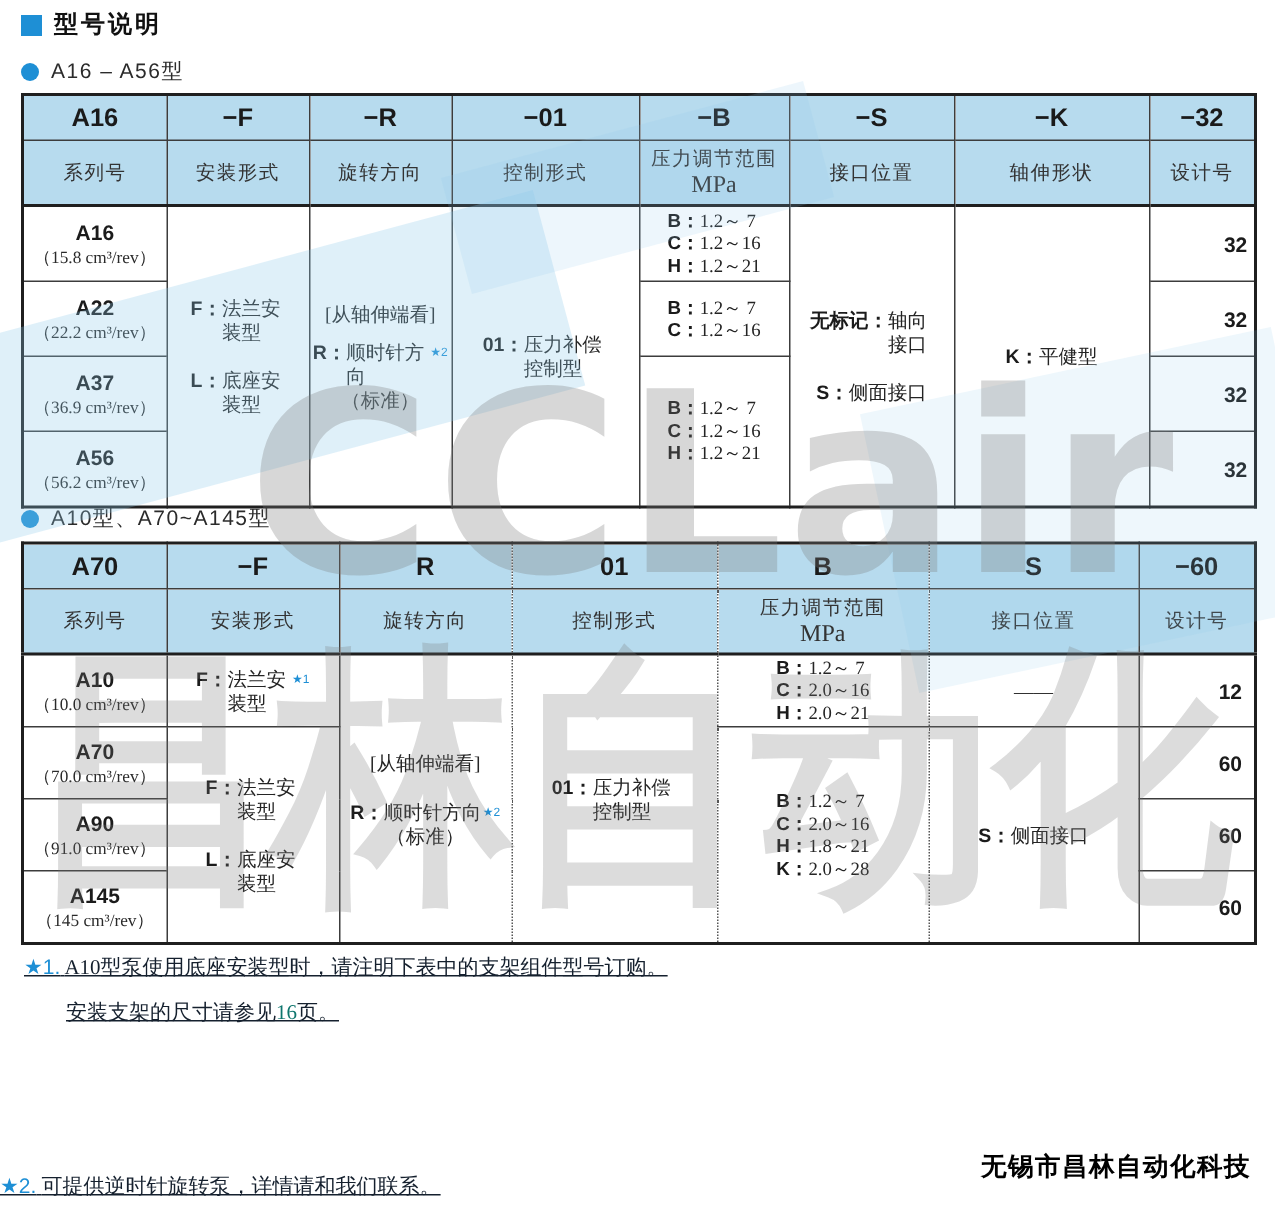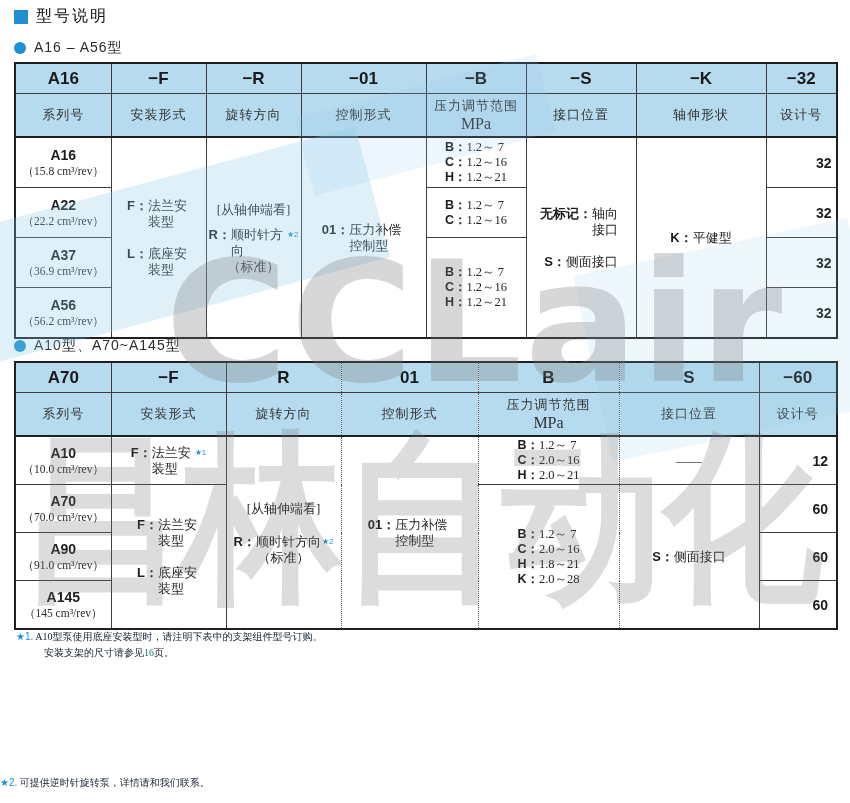--- a/index.html
+++ b/index.html
@@ -2,21 +2,21 @@
 <html><head>
 <meta charset="utf-8">
 <style>
   html,body{margin:0;padding:0;}
   .page{position:relative;width:850px;height:803px;background:#ffffff;overflow:hidden;
         font-family:"Liberation Sans",sans-serif;color:#222;}
 
   
   .title-row{position:absolute;left:14px;top:6px;display:flex;align-items:center;gap:8px;}
   .sq{width:14px;height:14px;background:#1e8fd5;}
-  .title-text{font-size:16px;font-weight:normal;color:#111;letter-spacing:2px;}
+  .title-text{font-size:16px;font-weight:bold;color:#111;letter-spacing:2px;}
   .sec-row{position:absolute;display:flex;align-items:center;gap:8px;}
   .sec1{left:14px;top:39px;} .sec2{left:14px;top:337px;}
   .dot{width:12px;height:12px;border-radius:50%;background:#1e8fd5;}
   .sec-text{font-size:14px;color:#2b2b2b;letter-spacing:1px;text-align:right;}
 
   
   table{border-collapse:collapse;table-layout:fixed;position:absolute;left:14px;
         width:822px;border:2px solid #1f1f1f;}
   td{border:1px solid #3c3c3c;text-align:center;vertical-align:middle;padding:0 2px;overflow:hidden;}
   #t1{top:62px;} #t2{top:361px;}
@@ -42,21 +42,21 @@
 
   .rot-note{line-height:15px;margin-bottom:10px;}
   .rot-std{line-height:15px;}
   .ref{color:#1e8fd5;font-size:8px;vertical-align:7px;margin-left:1px;font-family:"Liberation Sans",sans-serif;}
 
   
   .dr{border-right-style:dotted;border-right-color:#555;}
   .dl{border-left-style:dotted;border-left-color:#555;}
 
   
-  .note{position:absolute;font-family:"Liberation Serif",serif;font-size:10px;color:#15202e;line-height:16px;}
+  .note{position:absolute;font-family:"Liberation Serif",serif;font-size:14px;color:#15202e;line-height:30px;text-decoration:underline;}
   #note1{left:16px;top:629px;}
   #note2{left:0;top:775px;}
   .star{color:#1e8fd5;font-family:"Liberation Sans",sans-serif;}
   .blue{color:#0f766e;}
   .indent{padding-left:28px;}
 
   
   #t3{top:678px;width:505px;}
   #t3 .hr2 td{height:30px;border-bottom:2px solid #1f1f1f;}
   #t3 .body-td{height:62px;}
@@ -403,17 +403,18 @@
       <span>安装支架的尺寸请参见</span><span class="blue">16</span><span>页。</span>
     </div>
   </div>
 
 
   <div class="note" id="note2">
     <span class="star">★2.</span>
     <span>可提供逆时针旋转泵，详情请和我们联系。</span>
   </div>
 
+  <div class="footer">无锡市昌林自动化科技</div>
 
   <div class="wm wm-latin">CCLair</div>
   <div class="wm wm-cn">昌林自动化</div>
 
 </div>
 
 </body></html>

